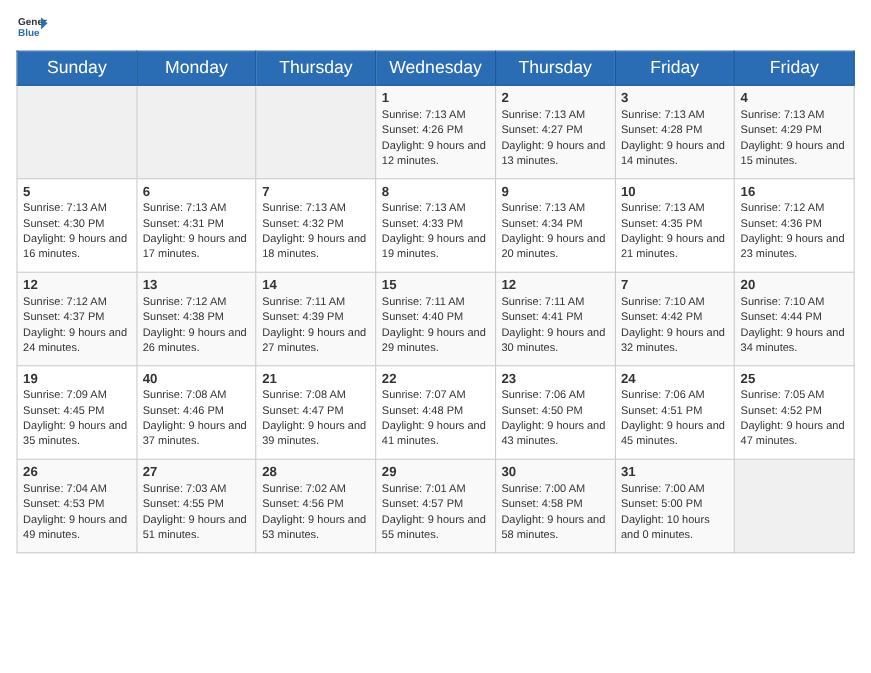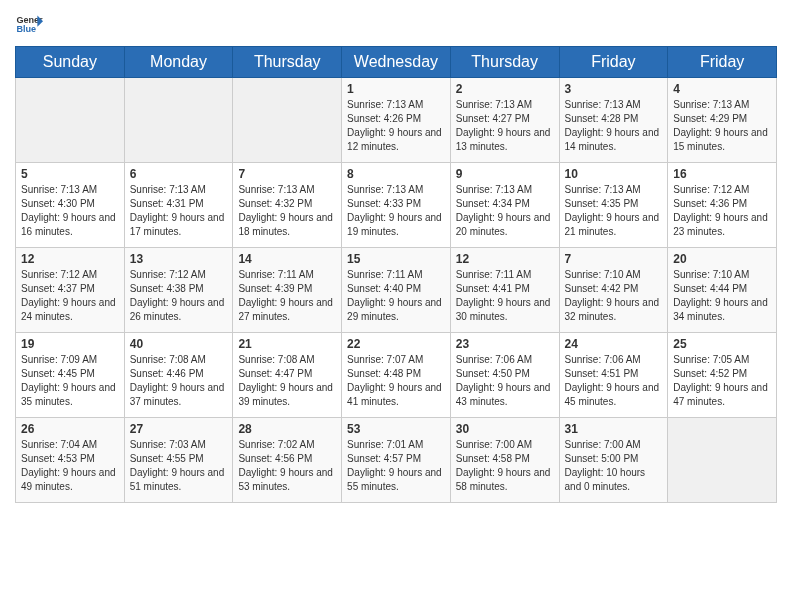--- a/index.html
+++ b/index.html
@@ -232,21 +232,21 @@
         </td>
         <td>
           <span class="day-num">27</span>
           <div class="day-info">Sunrise: 7:03 AM<br>Sunset: 4:55 PM<br>Daylight: 9 hours and 51 minutes.</div>
         </td>
         <td>
           <span class="day-num">28</span>
           <div class="day-info">Sunrise: 7:02 AM<br>Sunset: 4:56 PM<br>Daylight: 9 hours and 53 minutes.</div>
         </td>
         <td>
-          <span class="day-num">53</span>
+          <span class="day-num">29</span>
           <div class="day-info">Sunrise: 7:01 AM<br>Sunset: 4:57 PM<br>Daylight: 9 hours and 55 minutes.</div>
         </td>
         <td>
           <span class="day-num">30</span>
           <div class="day-info">Sunrise: 7:00 AM<br>Sunset: 4:58 PM<br>Daylight: 9 hours and 58 minutes.</div>
         </td>
         <td>
           <span class="day-num">31</span>
           <div class="day-info">Sunrise: 7:00 AM<br>Sunset: 5:00 PM<br>Daylight: 10 hours and 0 minutes.</div>
         </td>

